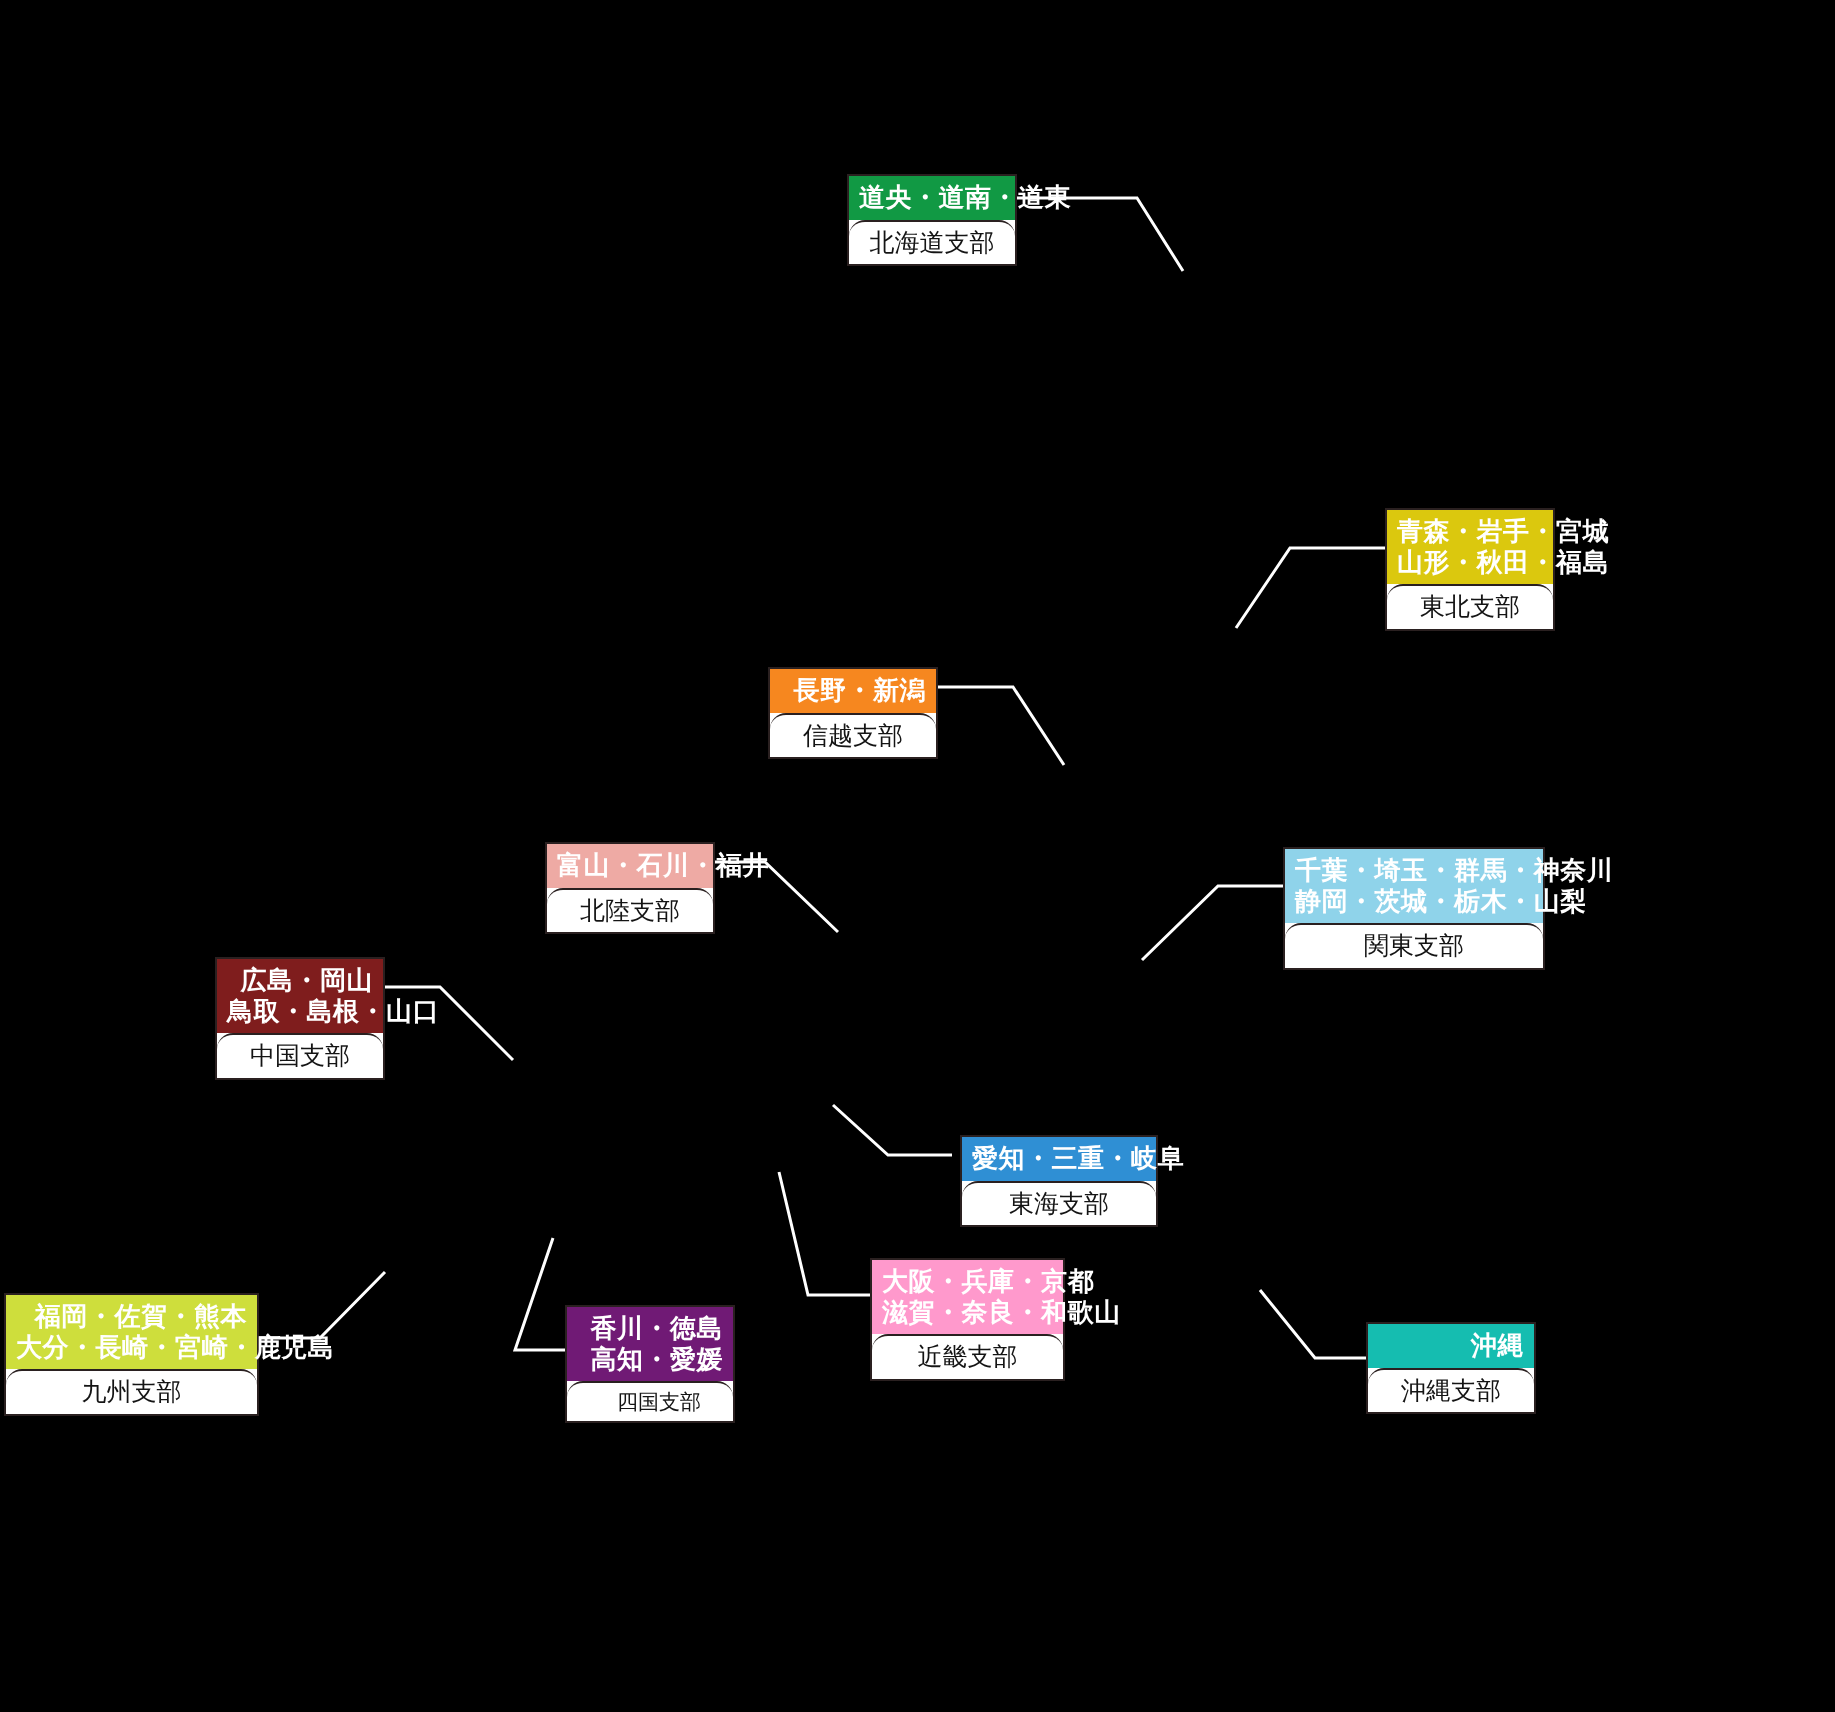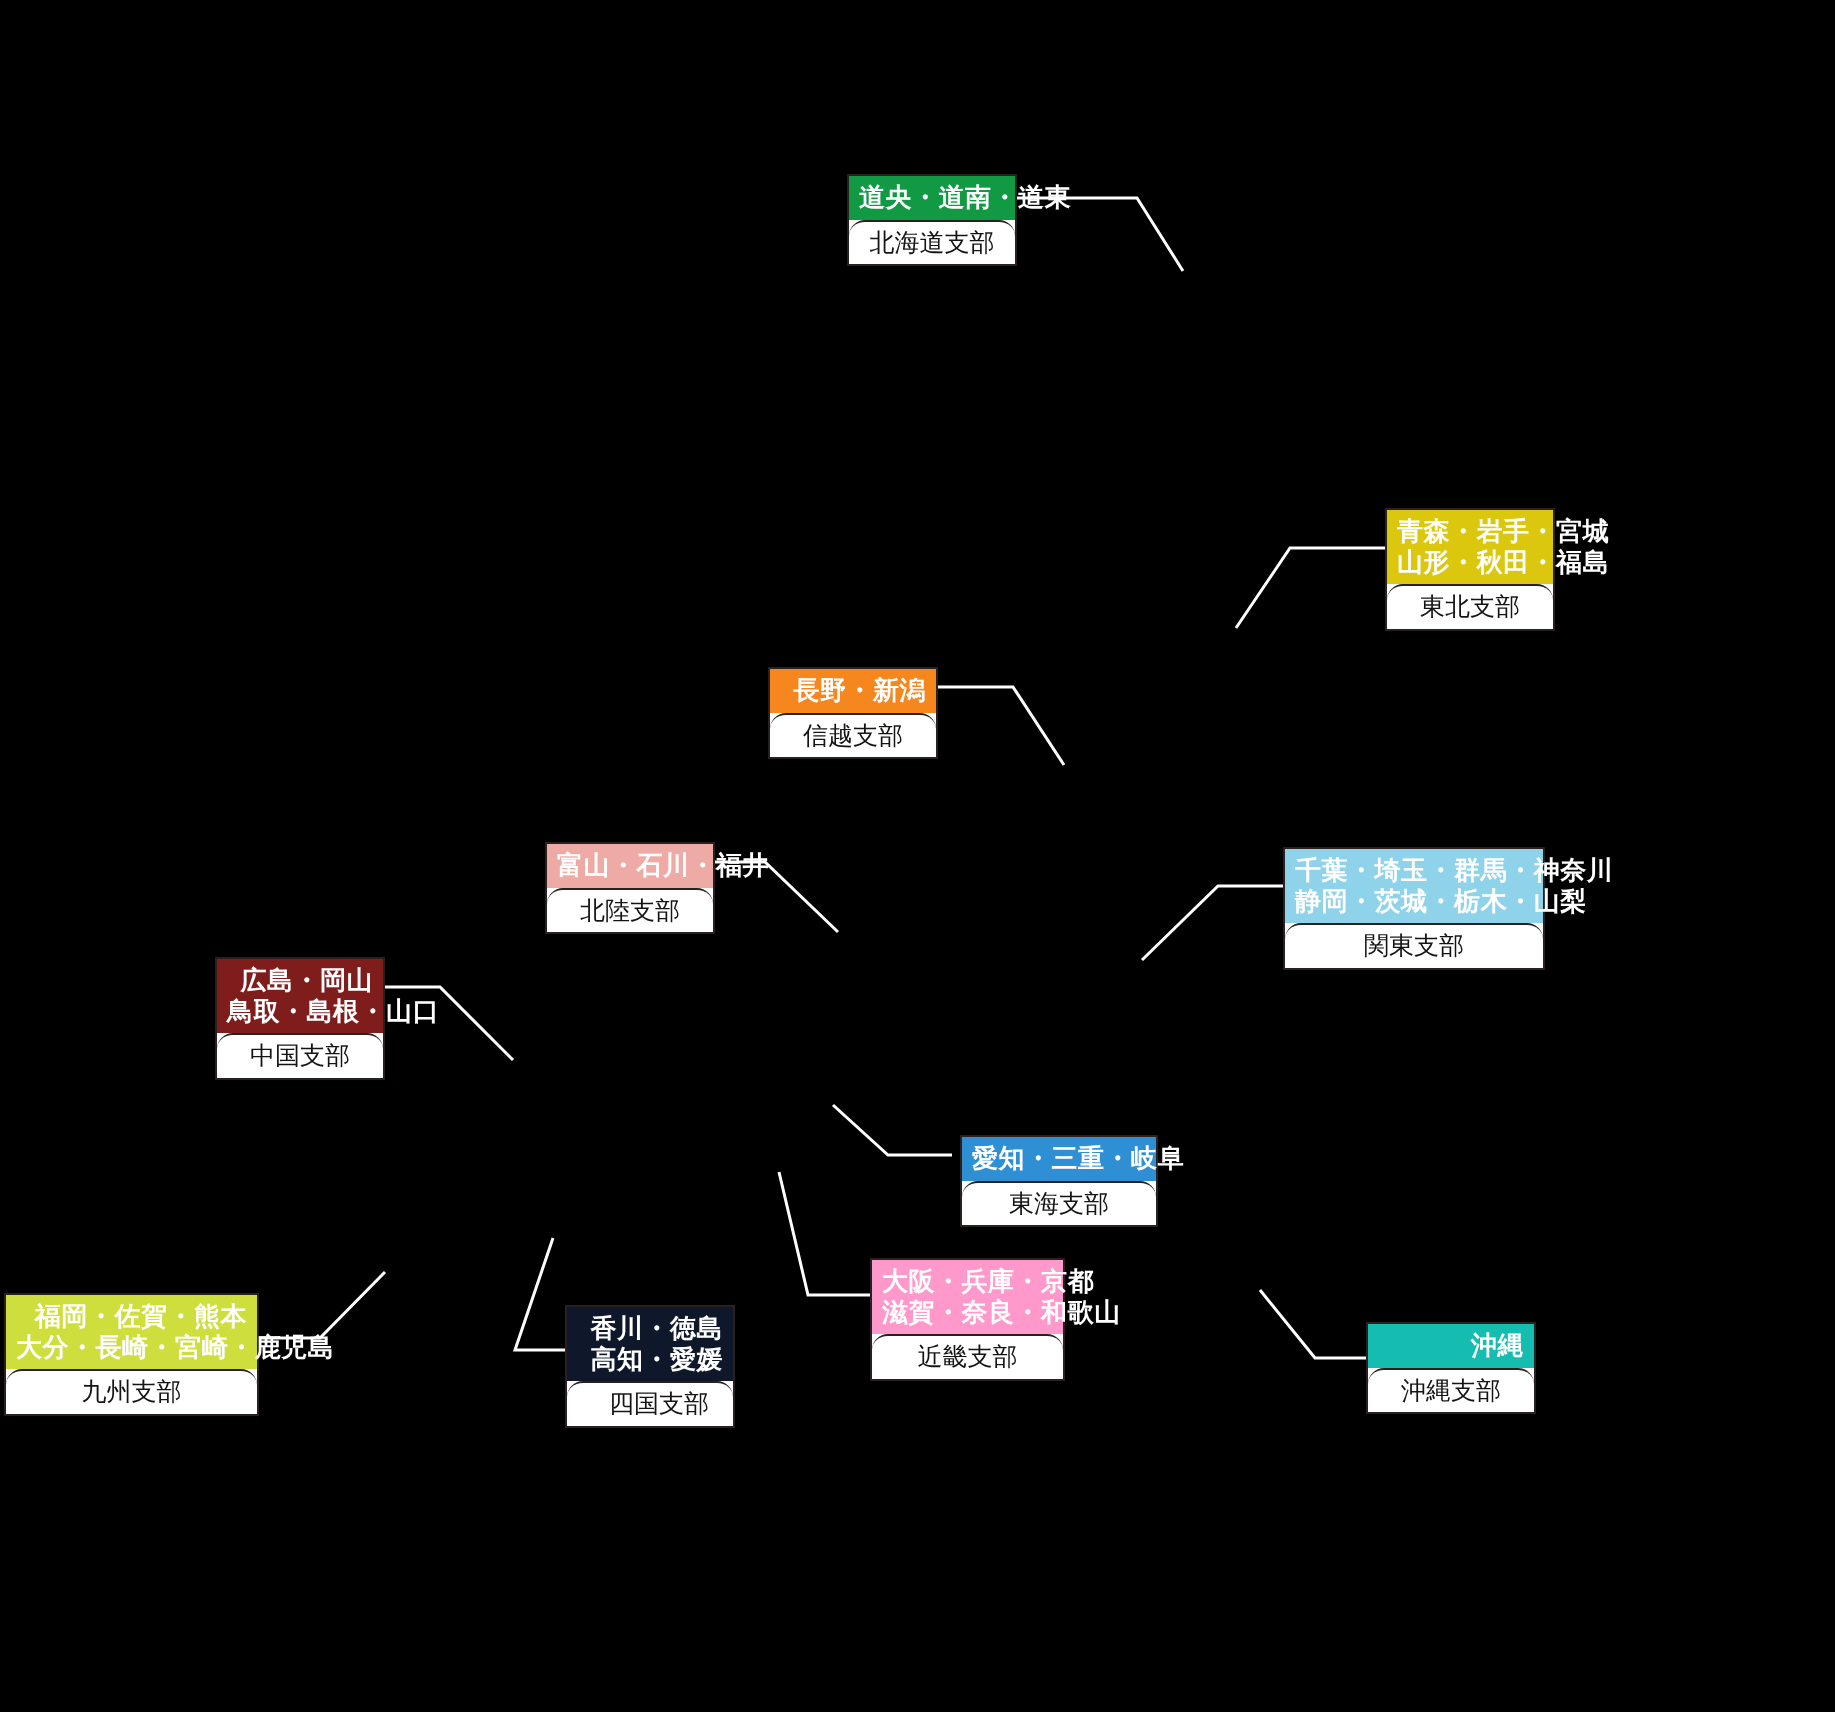--- a/index.html
+++ b/index.html
@@ -122,25 +122,25 @@
       <span class="branch-name" style="font-size: 25px;">近畿支部</span>
     </div>
     <div class="branch-box" style="left: 4px; top: 1293px; width: 255px;">
       <span class="branch-regions" style="background: rgb(206, 222, 60); font-size: 26px;">
         <span class="rline">福岡・佐賀・熊本</span>
         <span class="rline">大分・長崎・宮崎・鹿児島</span>
       </span>
       <span class="branch-name" style="font-size: 25px;">九州支部</span>
     </div>
     <div class="branch-box" style="left: 565px; top: 1305px; width: 170px;">
-      <span class="branch-regions" style="background: #0f172a; font-size: 26px;">
+      <span class="branch-regions" style="background: #701a75; font-size: 26px;">
         <span class="rline">香川・徳島</span>
         <span class="rline">高知・愛媛</span>
       </span>
-      <span class="branch-name" style="font-size: 25px; padding-left: 28px;">四国支部</span>
+      <span class="branch-name" style="font-size: 21px; padding-left: 28px;">四国支部</span>
     </div>
     <div class="branch-box" style="left: 1366px; top: 1322px; width: 170px;">
       <span class="branch-regions" style="background: rgb(21, 189, 176); font-size: 26px;">
         <span class="rline">沖縄</span>
       </span>
       <span class="branch-name" style="font-size: 25px;">沖縄支部</span>
     </div>
   </div>
 
 </body></html>

